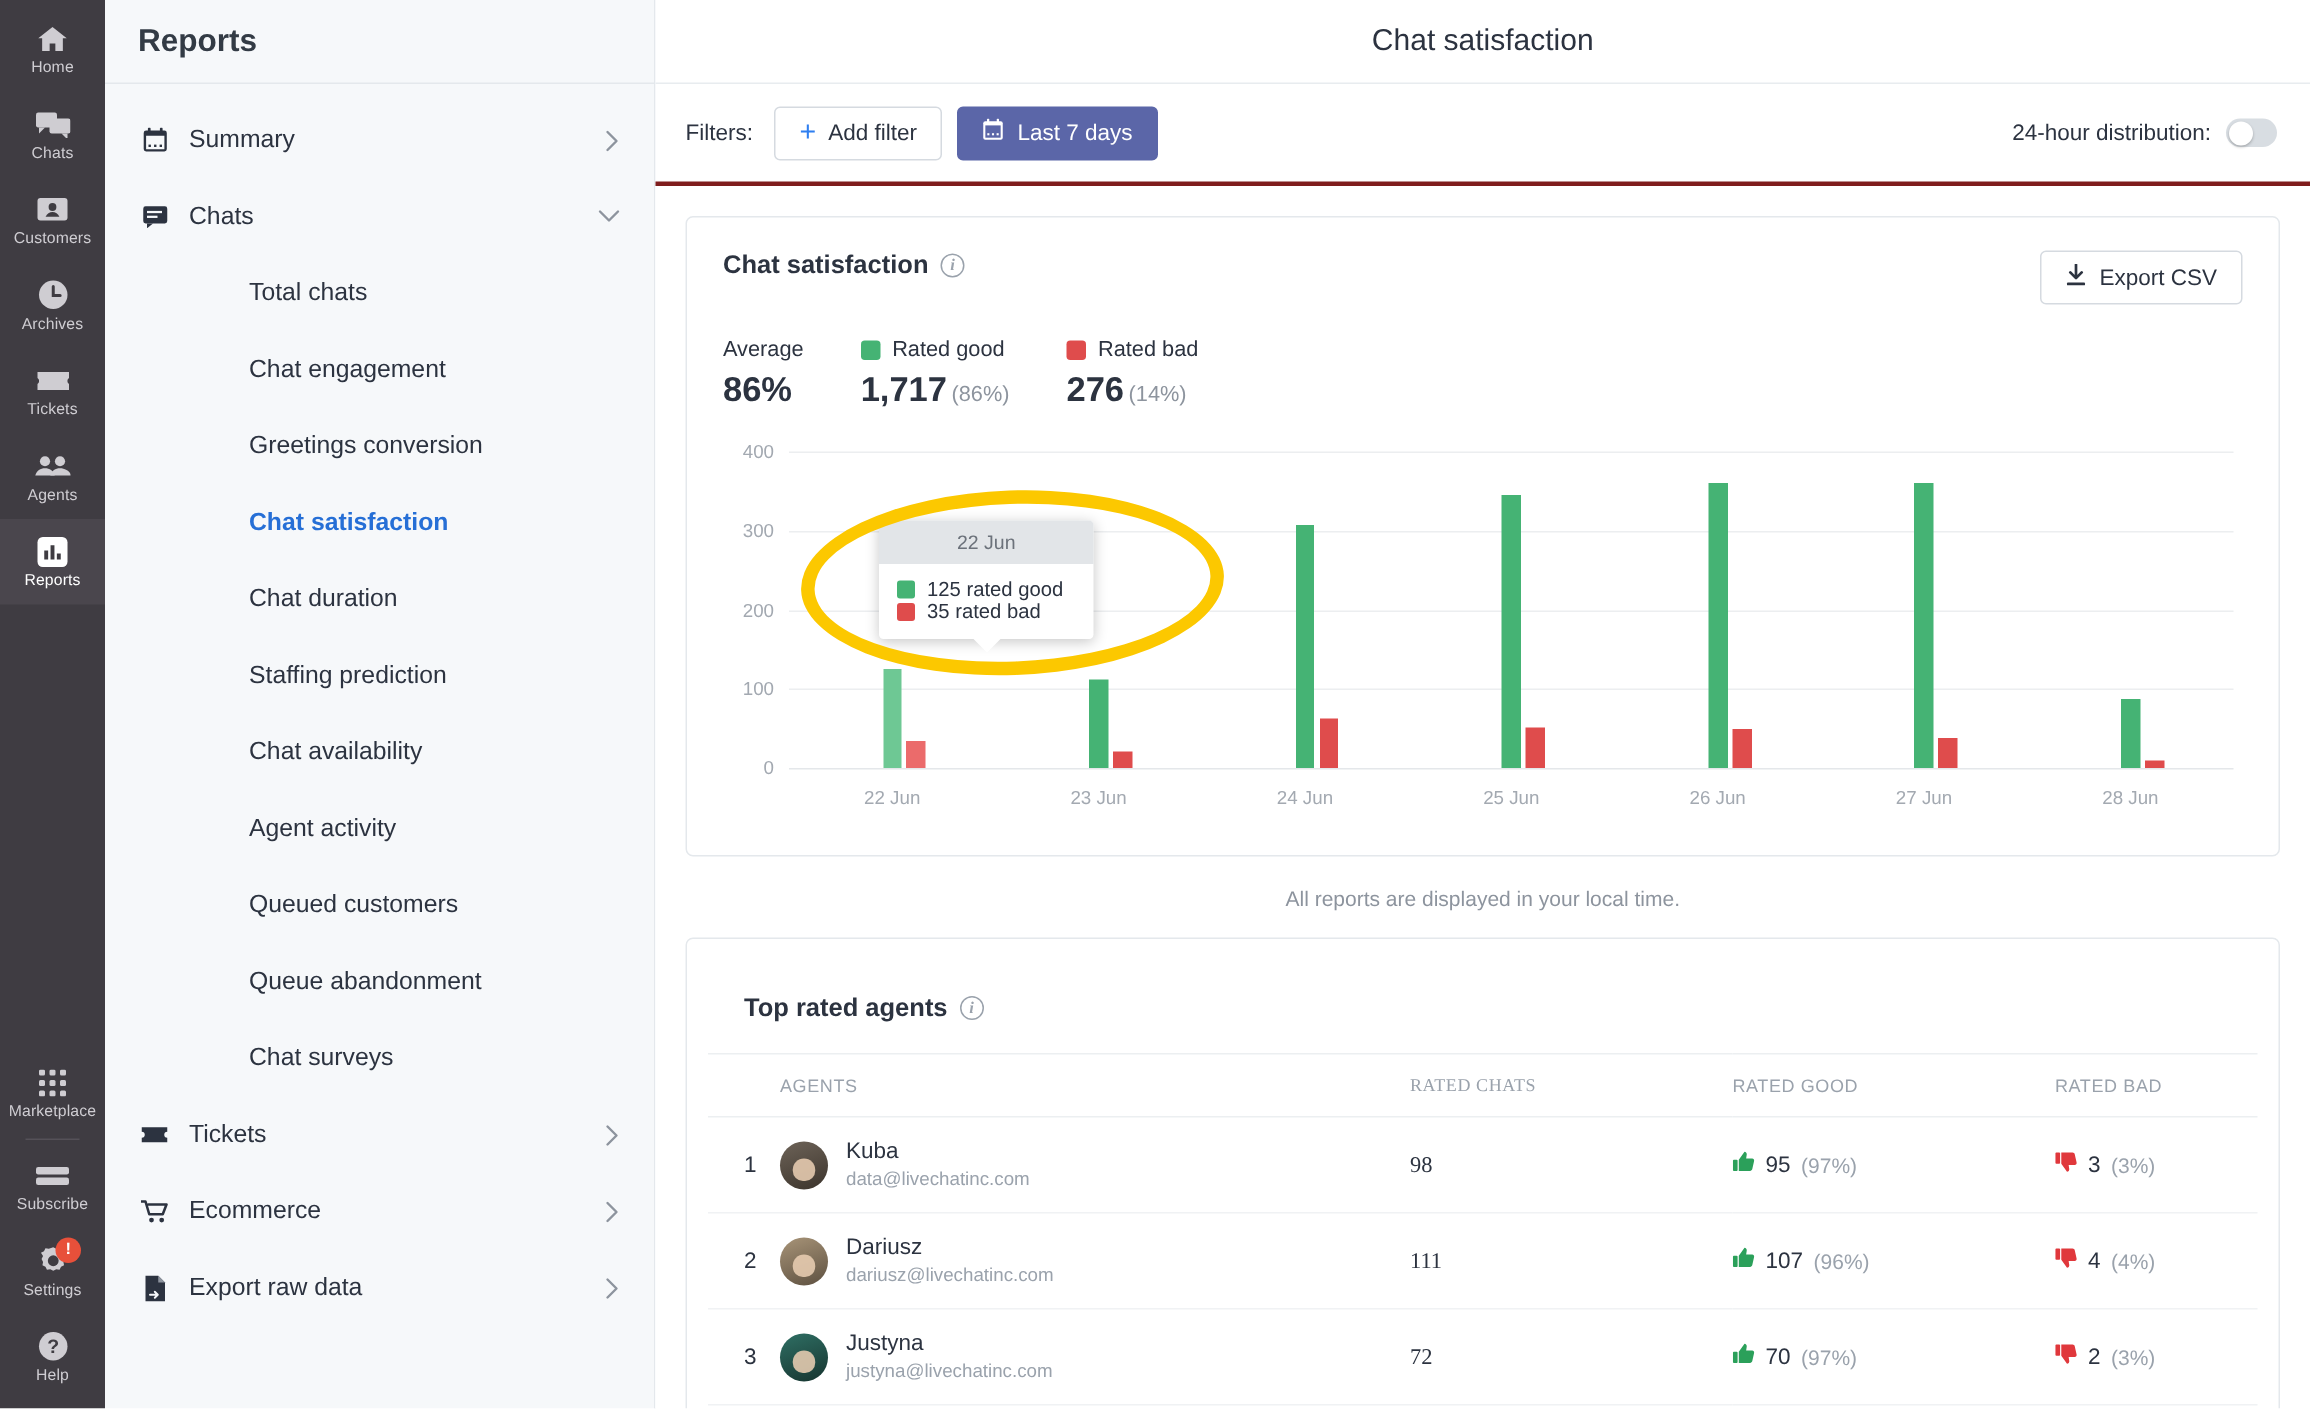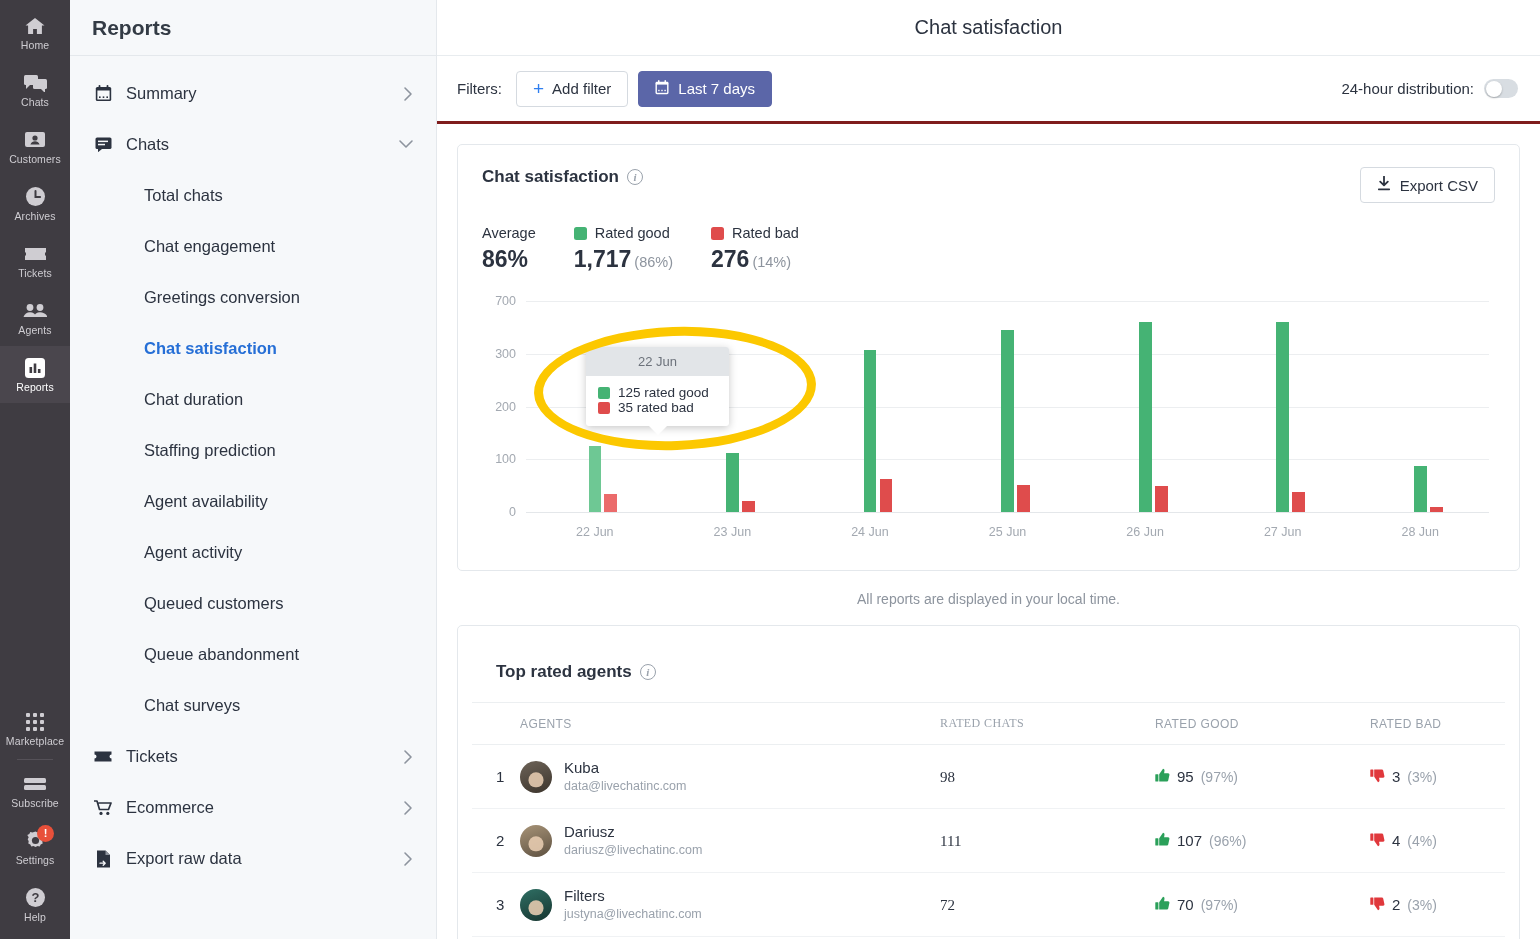--- a/index.html
+++ b/index.html
@@ -61,21 +61,21 @@
   .nav-list { padding-top: 12px; }
   .nav-row {
     height: 51px; display: flex; align-items: center;
     padding: 0 22px 0 24px; cursor: pointer;
   }
   .nav-row .nico { width: 18px; height: 18px; margin-right: 14px; display:flex; align-items:center; justify-content:center;}
   .nav-row .ntext { font-size: 16.5px; color: #2c3340; flex: 1; }
   .nav-row .chev { color: #8d949e; display: flex; align-items: center; }
   .nav-sub {
     height: 51px; display: flex; align-items: center;
-    padding-left: 74px; cursor: pointer;
+    padding-left: 96px; cursor: pointer;
     font-size: 16.5px; color: #2c3340;
   }
   .nav-sub.selected { color: #266fd6; font-weight: bold; }
 
   
   .main { flex: 1; display: flex; flex-direction: column; min-width: 0; background: #fff; }
   .main-header {
     height: 56px; flex: 0 0 56px;
     display: flex; align-items: center; justify-content: center;
     border-bottom: 1px solid #e8ecef;
@@ -419,21 +419,21 @@
             </svg>
         </span>
       </div>
 
       <div class="nav-sub">Total chats</div>
       <div class="nav-sub">Chat engagement</div>
       <div class="nav-sub">Greetings conversion</div>
       <div class="nav-sub selected">Chat satisfaction</div>
       <div class="nav-sub">Chat duration</div>
       <div class="nav-sub">Staffing prediction</div>
-      <div class="nav-sub">Agent availability</div>
+      <div class="nav-sub">Chat availability</div>
       <div class="nav-sub">Agent activity</div>
       <div class="nav-sub">Queued customers</div>
       <div class="nav-sub">Queue abandonment</div>
       <div class="nav-sub">Chat surveys</div>
 
       <div class="nav-row">
         <span class="nico">
           <svg width="18" height="11" viewBox="0 0 18 11">
               <path d="M0.5 0.5h17v3a2 2 0 000 4v3H.5v-3a2 2 0 000-4z" fill="#2c3340"></path>
             </svg>
@@ -575,21 +575,21 @@
                 <div class="gline" style="top: 75%;">
                   <span class="ylab">100</span>
                 </div>
                 <div class="gline" style="top: 50%;">
                   <span class="ylab">200</span>
                 </div>
                 <div class="gline" style="top: 25%;">
                   <span class="ylab">300</span>
                 </div>
                 <div class="gline" style="top: 0%;">
-                  <span class="ylab">700</span>
+                  <span class="ylab">400</span>
                 </div>
               </div>
             <div class="bars" id="bars">
                 <div class="bargroup">
                   <div class="bar good hl" style="height: 31.25%;"></div>
                   <div class="bar bad hl" style="height: 8.75%;"></div>
                   <div class="xlab">22 Jun</div>
                 </div>
                 <div class="bargroup">
                   <div class="bar good" style="height: 28%;"></div>
@@ -713,21 +713,21 @@
                         <rect x="0.3" y="1.4" width="3.1" height="7.4" rx=".6" fill="#e0383c"></rect>
                       </svg></span>4<span class="pct">(4%)</span></span>
                 </td>
               </tr>
               <tr>
                 <td class="col-rank"><span class="rank">3</span></td>
                 <td class="col-agent">
                   <div class="agent-cell">
                     <span class="avatar av3"></span>
                     <span>
-                      <div class="agent-name">Filters</div>
+                      <div class="agent-name">Justyna</div>
                       <div class="agent-mail">justyna@livechatinc.com</div>
                     </span>
                   </div>
                 </td>
                 <td class="col-num"><span class="num">72</span></td>
                 <td class="col-good">
                   <span class="rateval"><span class="thumb-up"><svg width="15" height="15" viewBox="0 0 15 15">
                         <path d="M4.2 6.2L8 0.8c1 .1 1.6.9 1.5 1.9L9.1 5.3h4c.9 0 1.5.8 1.3 1.7l-1.2 5.4c-.15.7-.8 1.2-1.5 1.2H4.2z" fill="#2ba05a"></path>
                         <rect x="0.3" y="6.2" width="3.1" height="7.4" rx=".6" fill="#2ba05a"></rect>
                       </svg></span>70<span class="pct">(97%)</span></span>

